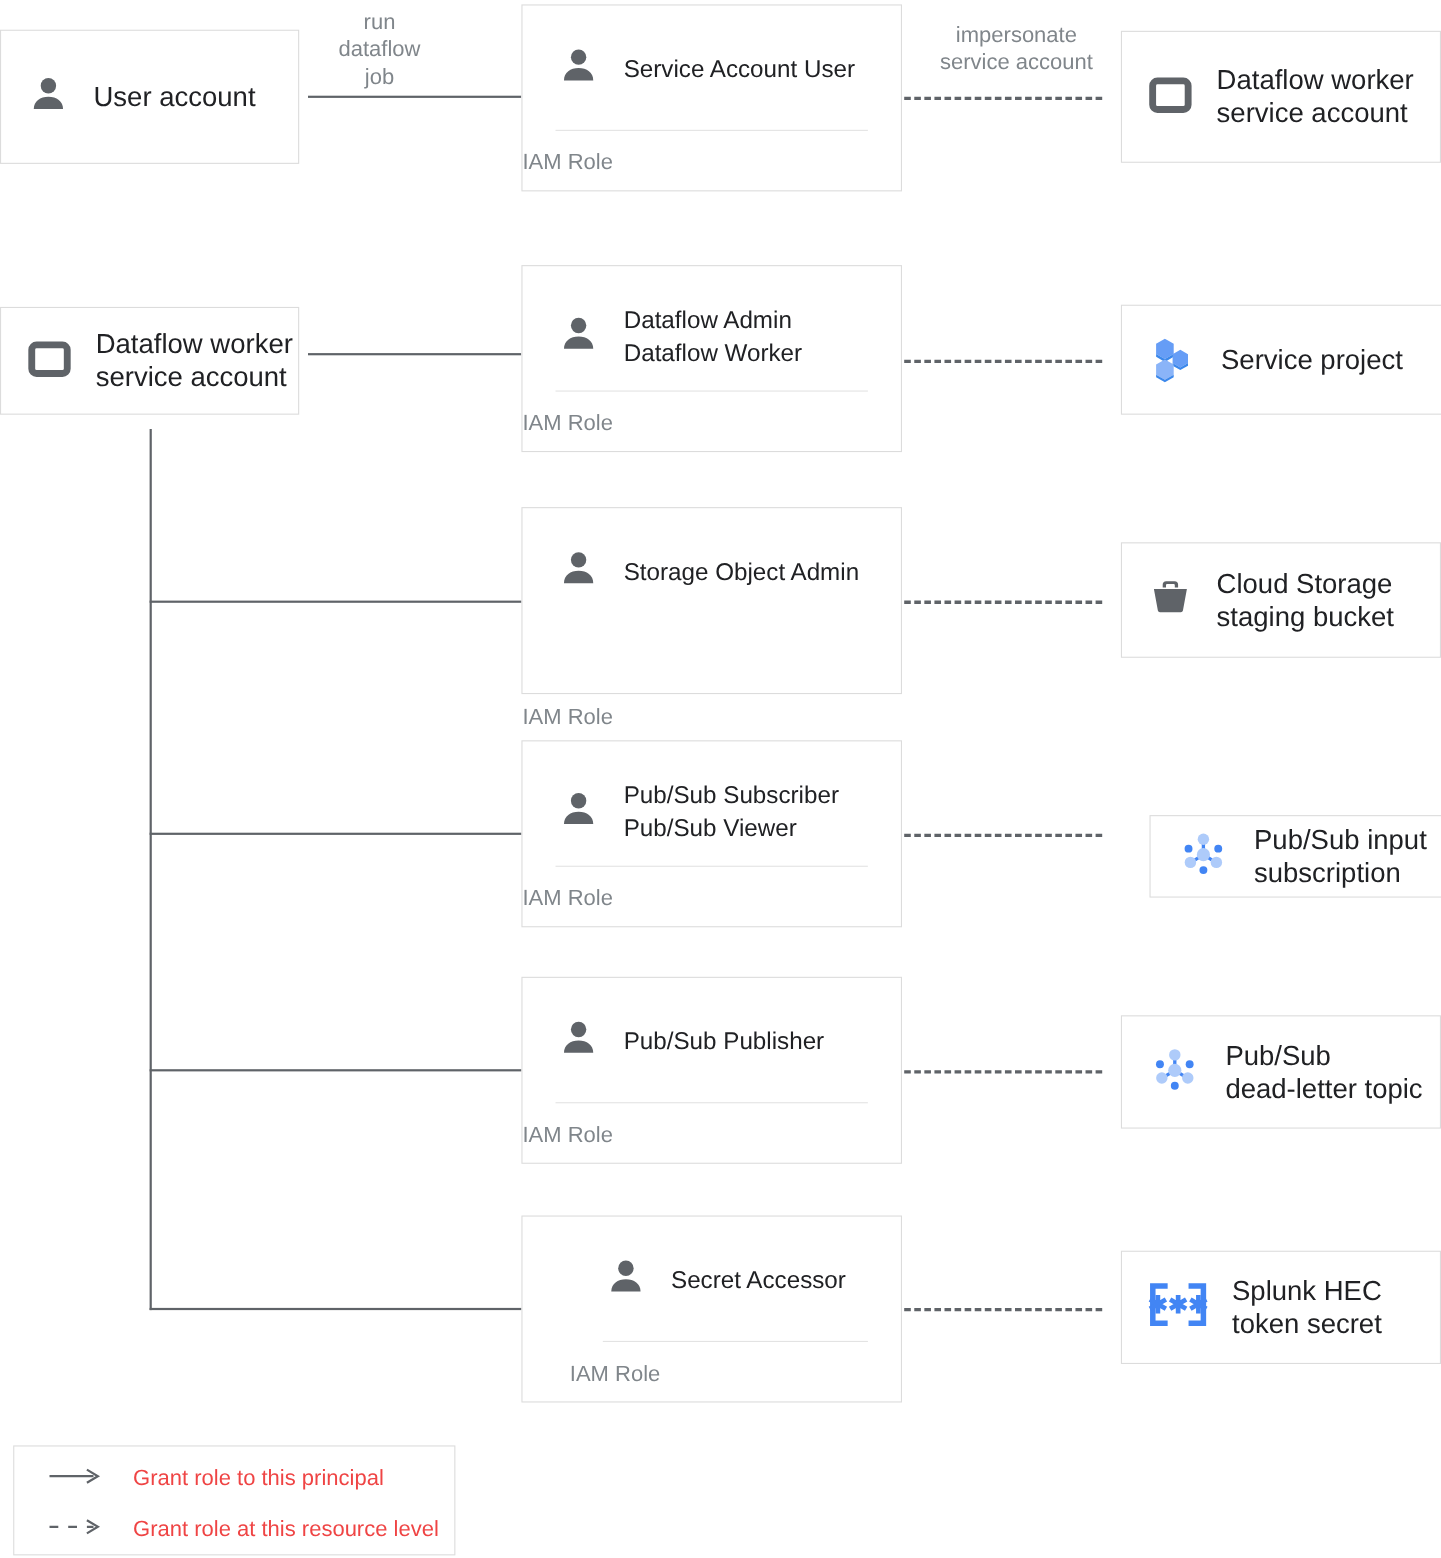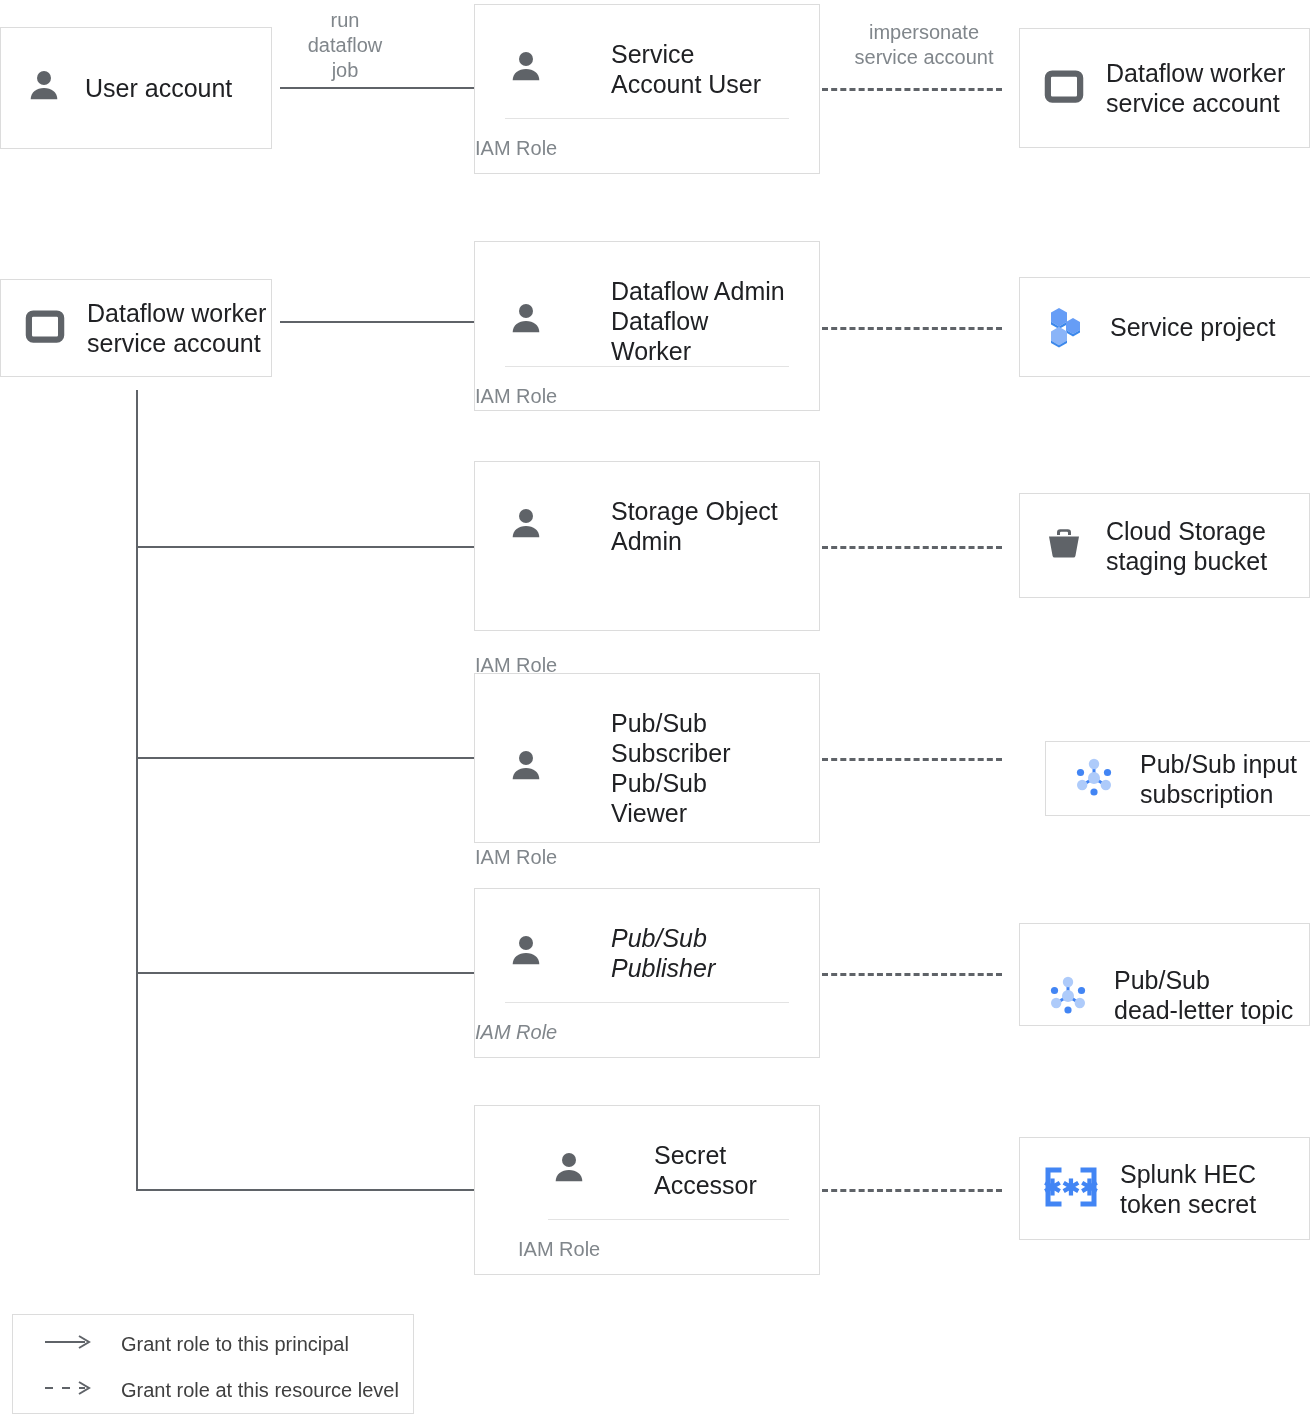--- a/index.html
+++ b/index.html
@@ -43,25 +43,24 @@
   }
   .card-top {
     display: flex;
     align-items: center;
     gap: 20px;
     padding: 0 30px;
     flex: 0 0 auto;
     margin-top: 34px;
   }
   .card-top .rtext {
-    font-size: 25px;
+    font-size: 22px;
     line-height: 30px;
     color: #202124;
     white-space: pre-line;
-    margin-left: 44px;
   }
   .card-divider {
     height: 1px;
     background: #e3e3e3;
     margin: 0 30px;
     margin-top: auto;
   }
   .card-foot {
     font-size: 20px;
     color: #80868b;
@@ -106,21 +105,21 @@
   }
   .legend-row {
     display: flex;
     align-items: center;
     height: 46px;
     padding-left: 30px;
     gap: 26px;
   }
   .legend-row .ltext {
     font-size: 20px;
-    color: #404040;
+    color: #ef4444;
   }
 </style>
 </head>
 <body>
 
 <div id="canvas">
 
   <div class="box entity" style="left:0px; top:27px; width:272px; height:122px;">
     <span class="icon">
       <svg width="42" height="42" viewBox="0 0 24 24">
@@ -292,40 +291,40 @@
         <circle cx="39.5" cy="21.5" r="3.6" fill="#4285f4"></circle>
         <circle cx="26" cy="41" r="3.6" fill="#4285f4"></circle>
       </svg>
     </span>
     <span class="etext">Pub/Sub input
 subscription</span>
   </div>
 
   <div class="solid-line hline" style="left:136px; top:972px; width:340px;"></div>
 
-  <div class="box card" style="left:474px; top:888px; width:346px; height:170px;font-style:italic;">
+  <div class="box card" style="left:474px; top:888px; width:346px; height:170px;">
     <div class="card-top">
       <span class="icon">
         <svg width="42" height="42" viewBox="0 0 24 24">
             <circle cx="12" cy="7.4" r="4" fill="#5f6368"></circle>
             <path d="M4.4 19.5c0-4.1 3.4-6.4 7.6-6.4s7.6 2.3 7.6 6.4z" fill="#5f6368"></path>
           </svg>
       </span>
       <span class="rtext">Pub/Sub Publisher</span>
     </div>
     <div class="card-divider"></div>
     <div class="card-foot">IAM Role</div>
   </div>
 
   <div class="dashed-line" style="left:822px; top:973px; width:180px;"></div>
   <svg class="arrowhead" style="left:998px; top:960px;" width="22" height="28" viewBox="0 0 22 28">
     <polyline points="4,2 18,14 4,26" fill="none" stroke="#5f6368" stroke-width="2"></polyline>
   </svg>
 
-  <div class="box entity" style="left:1019px; top:923px; width:291px; height:103px;align-items:flex-end;">
+  <div class="box entity" style="left:1019px; top:923px; width:291px; height:103px;">
     <span class="icon">
       <svg width="52" height="52" viewBox="0 0 52 52">
         <line x1="26" y1="14" x2="26" y2="27" stroke="#4285f4" stroke-width="3"></line>
         <line x1="26" y1="27" x2="15.5" y2="33.5" stroke="#4285f4" stroke-width="3"></line>
         <line x1="26" y1="27" x2="36.5" y2="33.5" stroke="#4285f4" stroke-width="3"></line>
         <circle cx="26" cy="27" r="6" fill="#aecbfa"></circle>
         <circle cx="26" cy="13" r="5.2" fill="#aecbfa"></circle>
         <circle cx="14.2" cy="34" r="5.2" fill="#aecbfa"></circle>
         <circle cx="37.8" cy="34" r="5.2" fill="#aecbfa"></circle>
         <circle cx="12.5" cy="21.5" r="3.6" fill="#4285f4"></circle>

